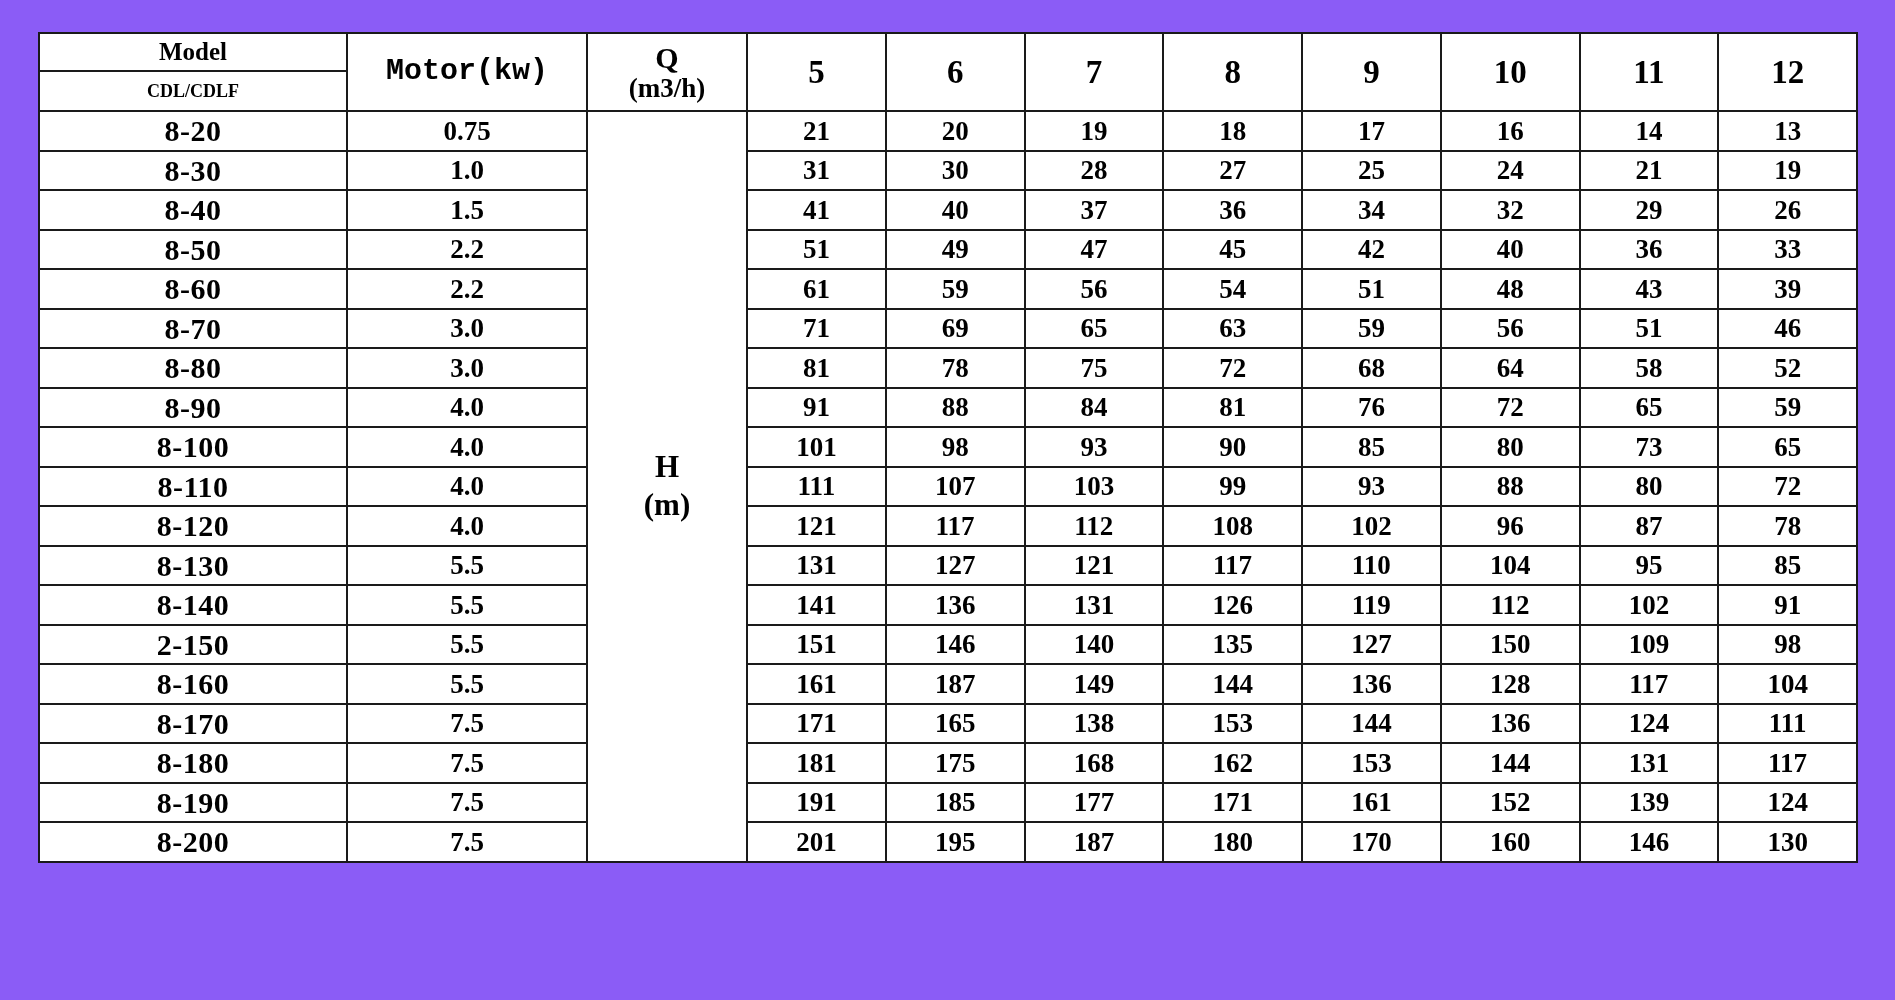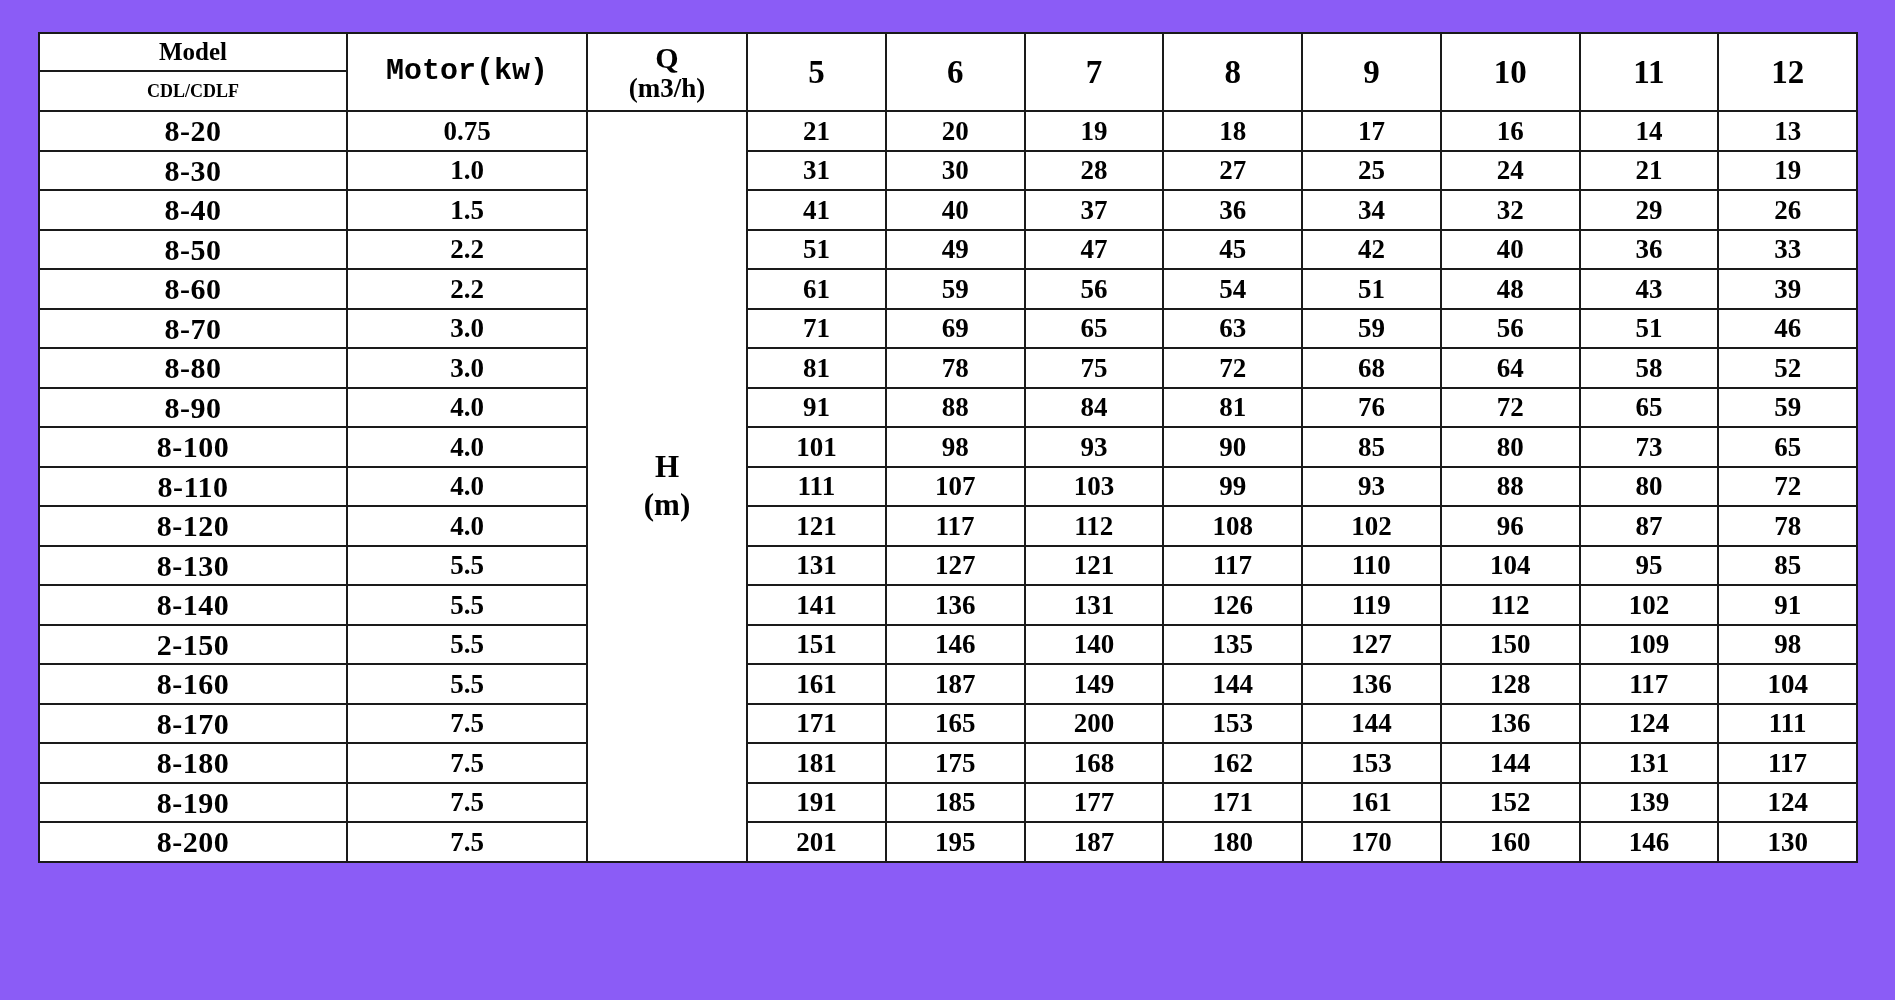--- a/index.html
+++ b/index.html
@@ -311,21 +311,21 @@
             <td class="body-cell">136</td>
             <td class="body-cell">128</td>
             <td class="body-cell">117</td>
             <td class="body-cell">104</td>
           </tr>
           <tr>
             <td class="body-cell model-cell">8-170</td>
             <td class="body-cell motor-cell">7.5</td>
             <td class="body-cell">171</td>
             <td class="body-cell">165</td>
-            <td class="body-cell">200</td>
+            <td class="body-cell">138</td>
             <td class="body-cell">153</td>
             <td class="body-cell">144</td>
             <td class="body-cell">136</td>
             <td class="body-cell">124</td>
             <td class="body-cell">111</td>
           </tr>
           <tr>
             <td class="body-cell model-cell">8-180</td>
             <td class="body-cell motor-cell">7.5</td>
             <td class="body-cell">181</td>

